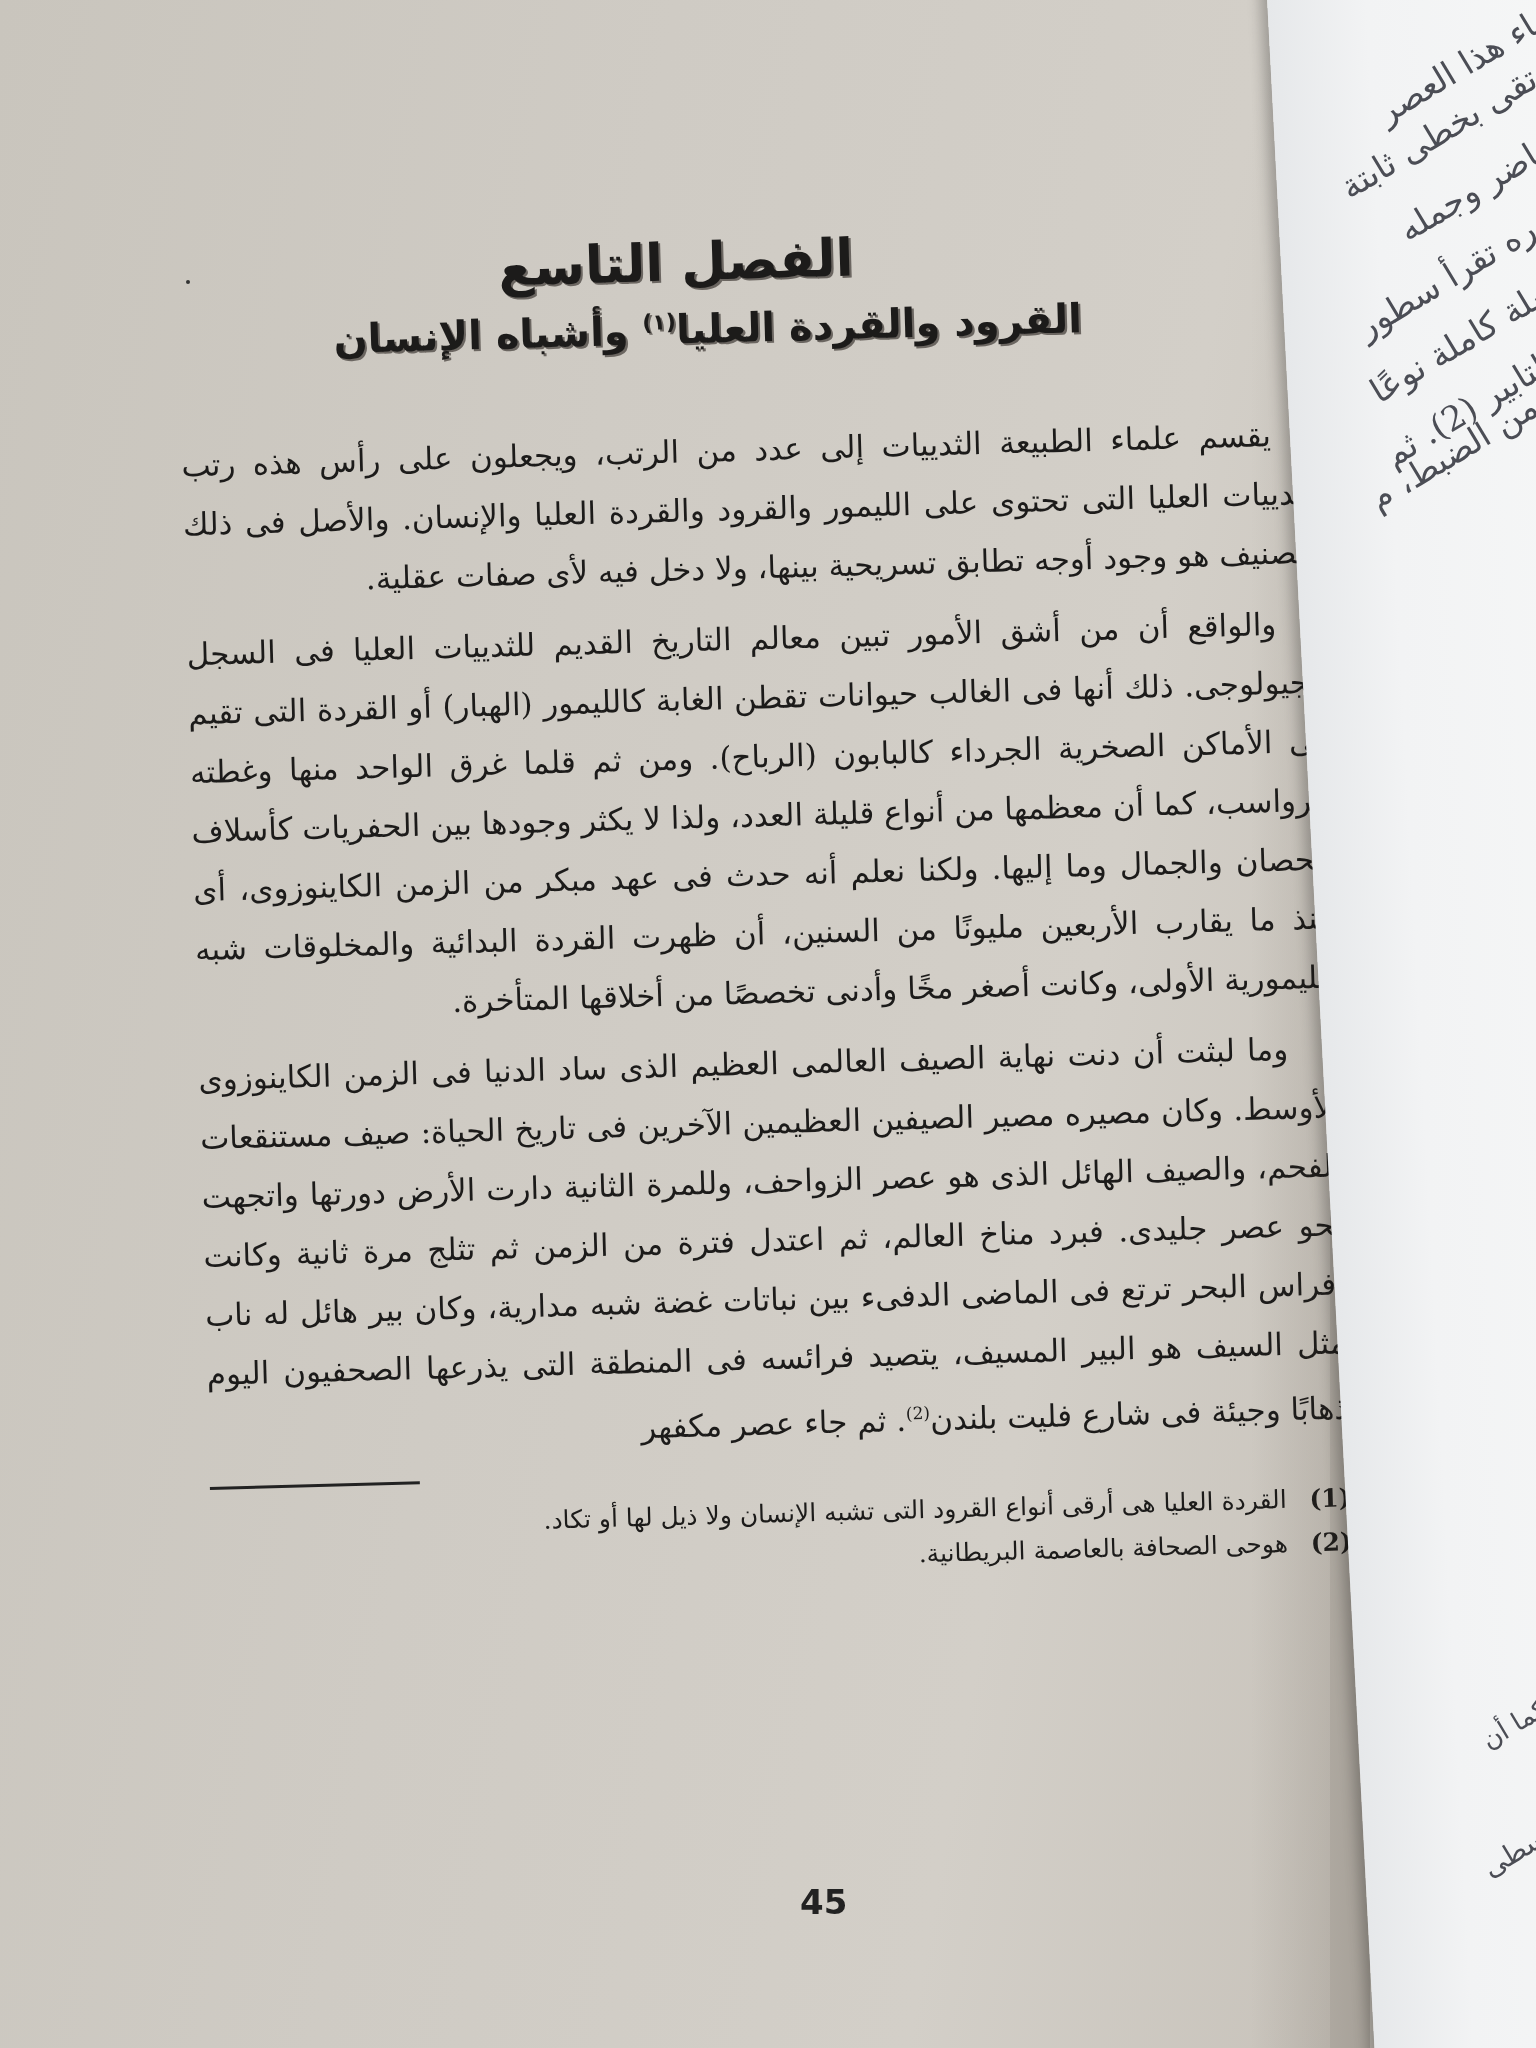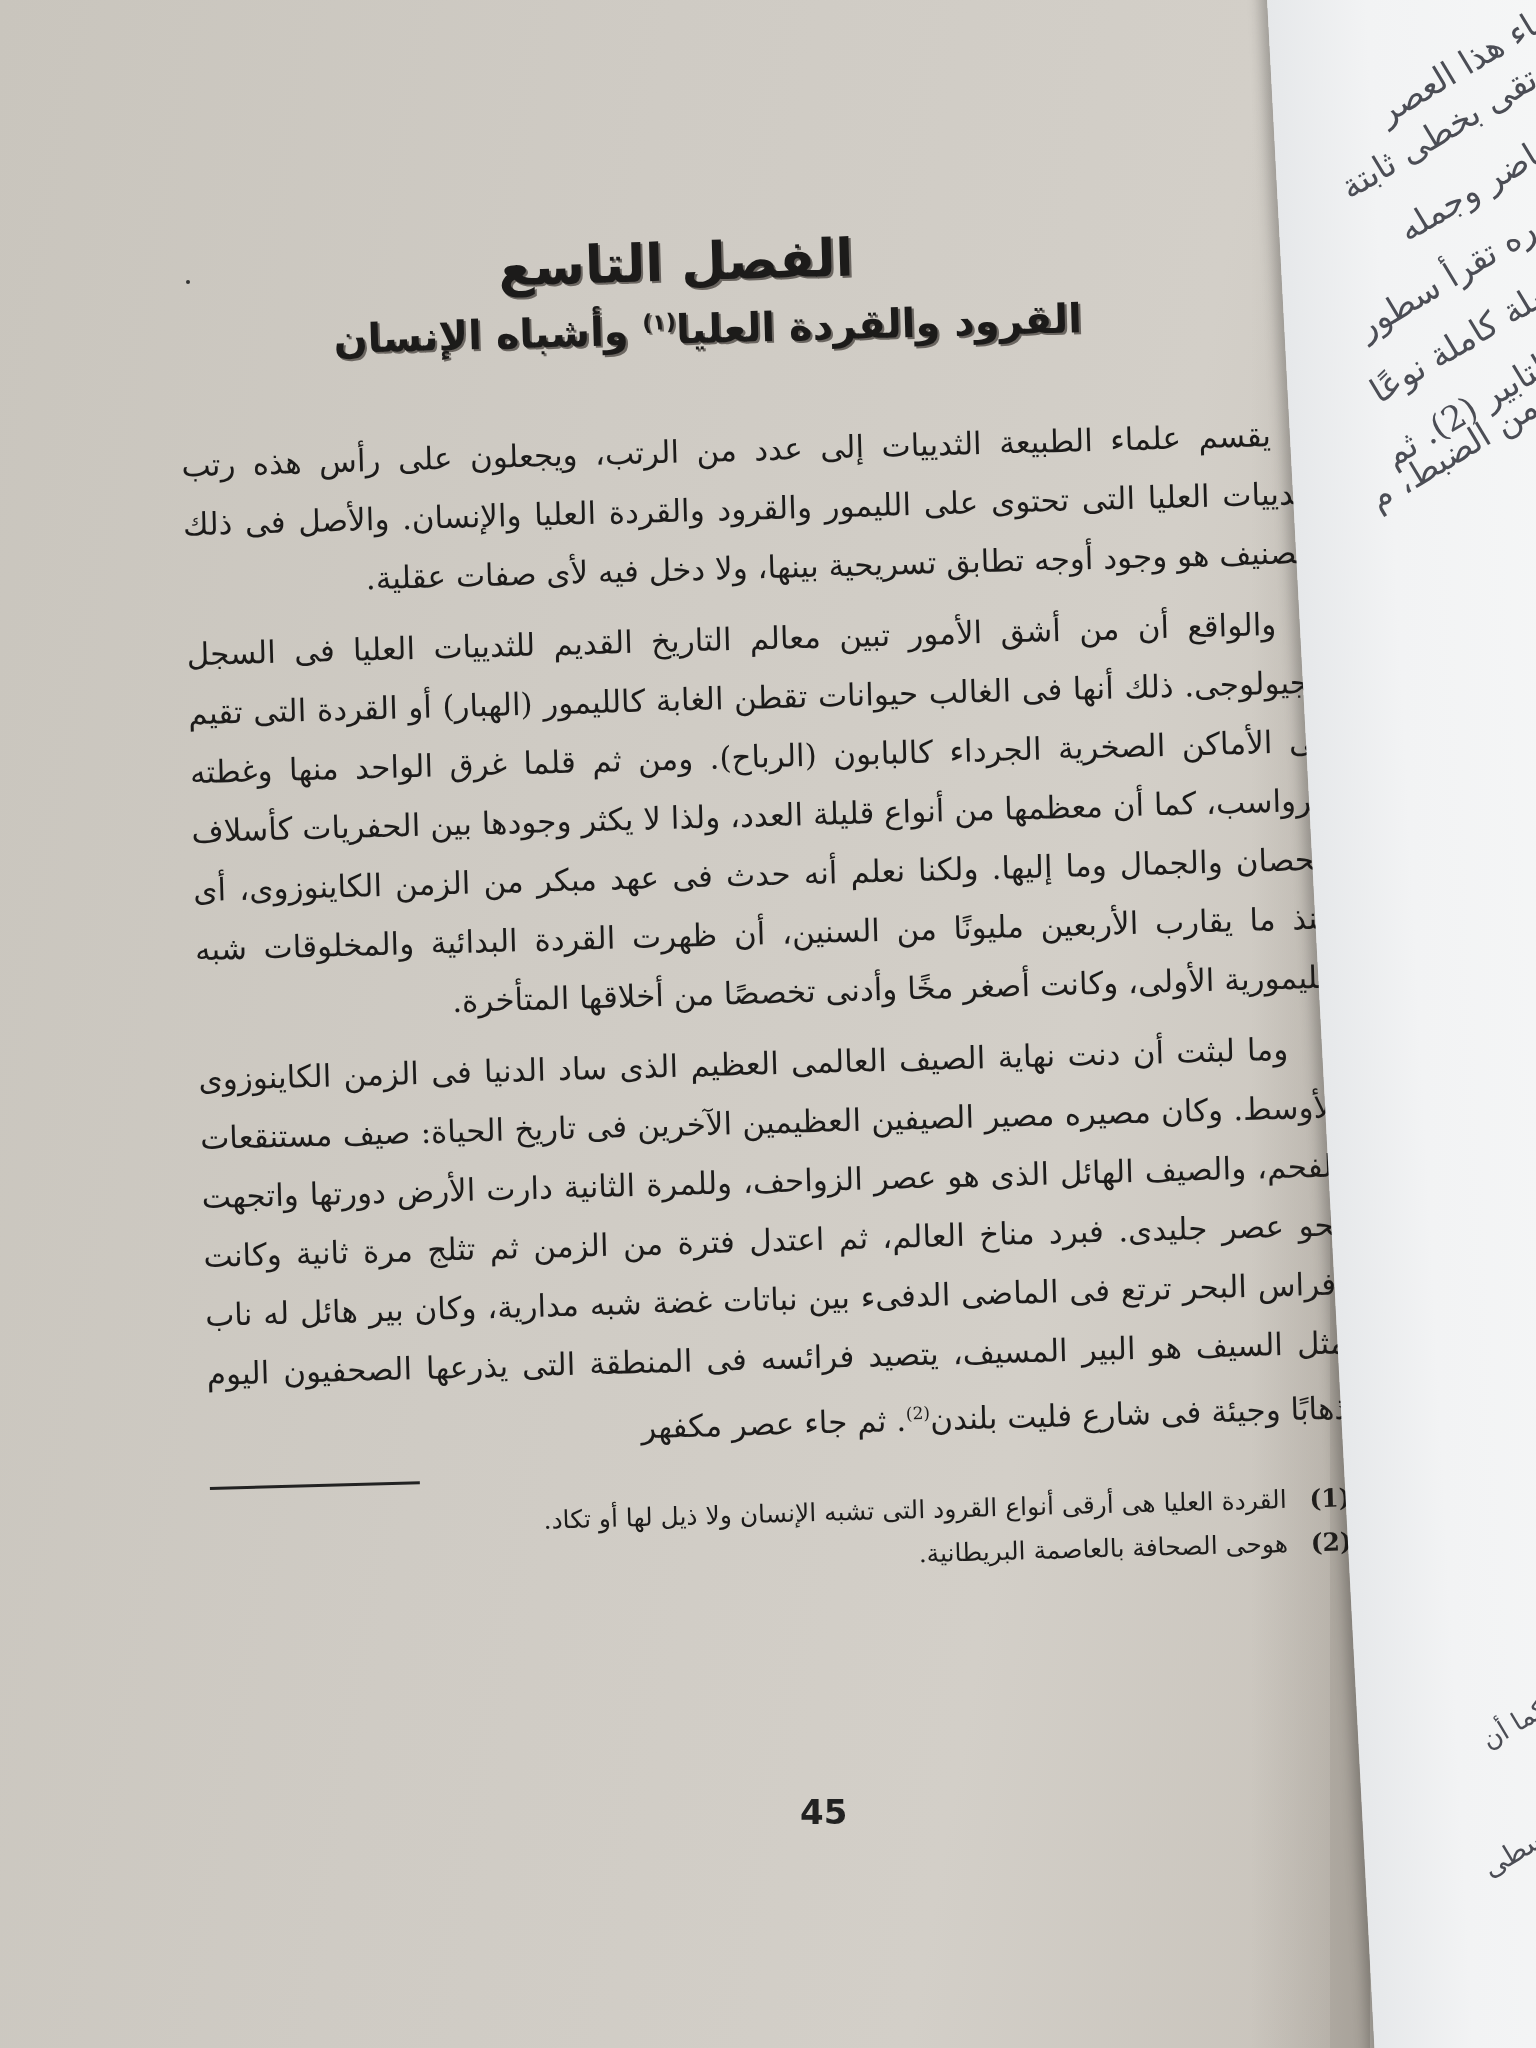--- a/index.html
+++ b/index.html
@@ -55,21 +55,21 @@
     .rule {
       width: 210px; height: 3px; background: #222; margin: 18px auto 18px 0;
       position: relative; left: 0;
     }
     .footnote {
       font-family: "DejaVu Serif", serif; font-size: 25px; line-height: 44px;
       padding-right: 40px;
     }
     .footnote .num { display: inline-block; width: 56px; font-weight: bold; }
     .page-number {
-      position: absolute; left: 800px; top: 1792px; font-size: 34px; font-weight: bold;
+      position: absolute; left: 800px; top: 1882px; font-size: 34px; font-weight: bold;
       color: #222; font-family: "DejaVu Sans", sans-serif;
     }
     .dot { position: absolute; width: 4px; height: 4px; border-radius: 50%; background: #333; }
   </style>
 </head>
 <body>
 
 <div class="page">
   <div class="dot" style="left:186px; top:280px;"></div>
   <div class="content">

